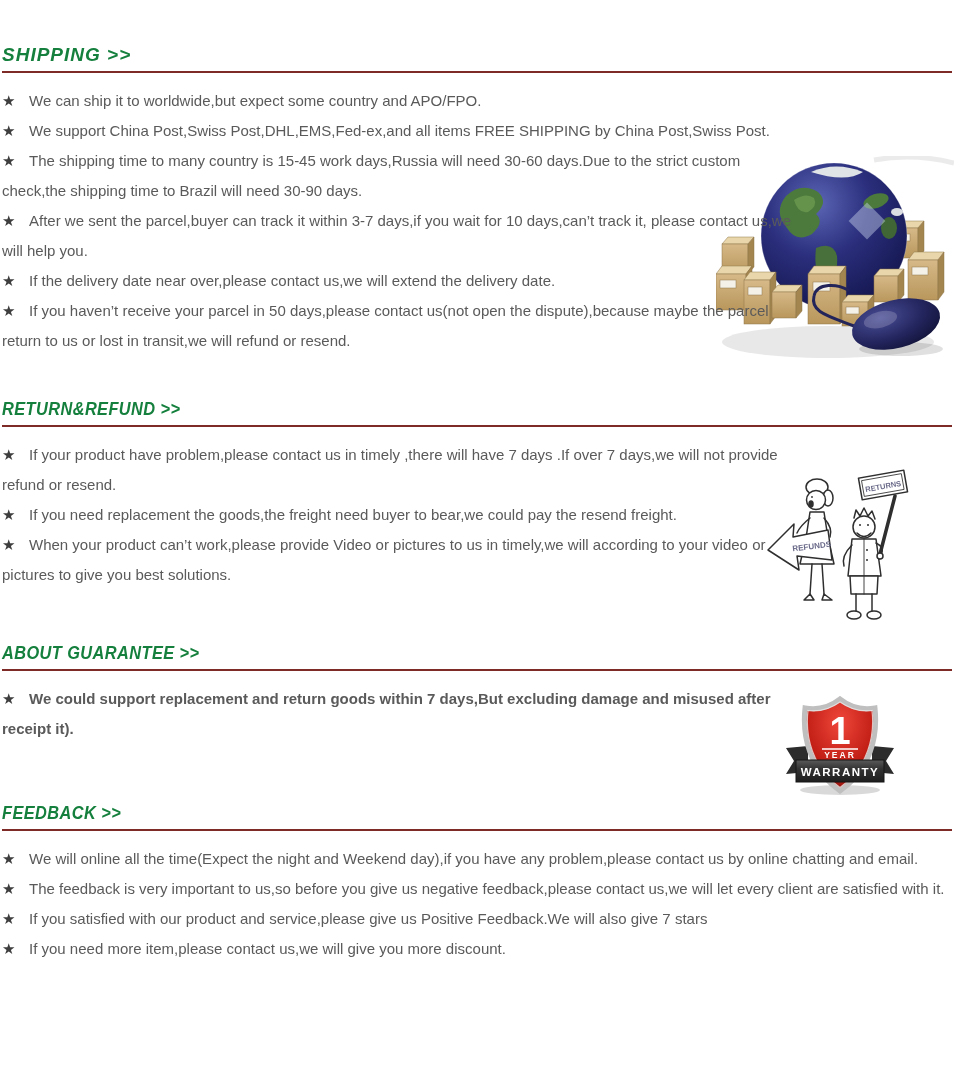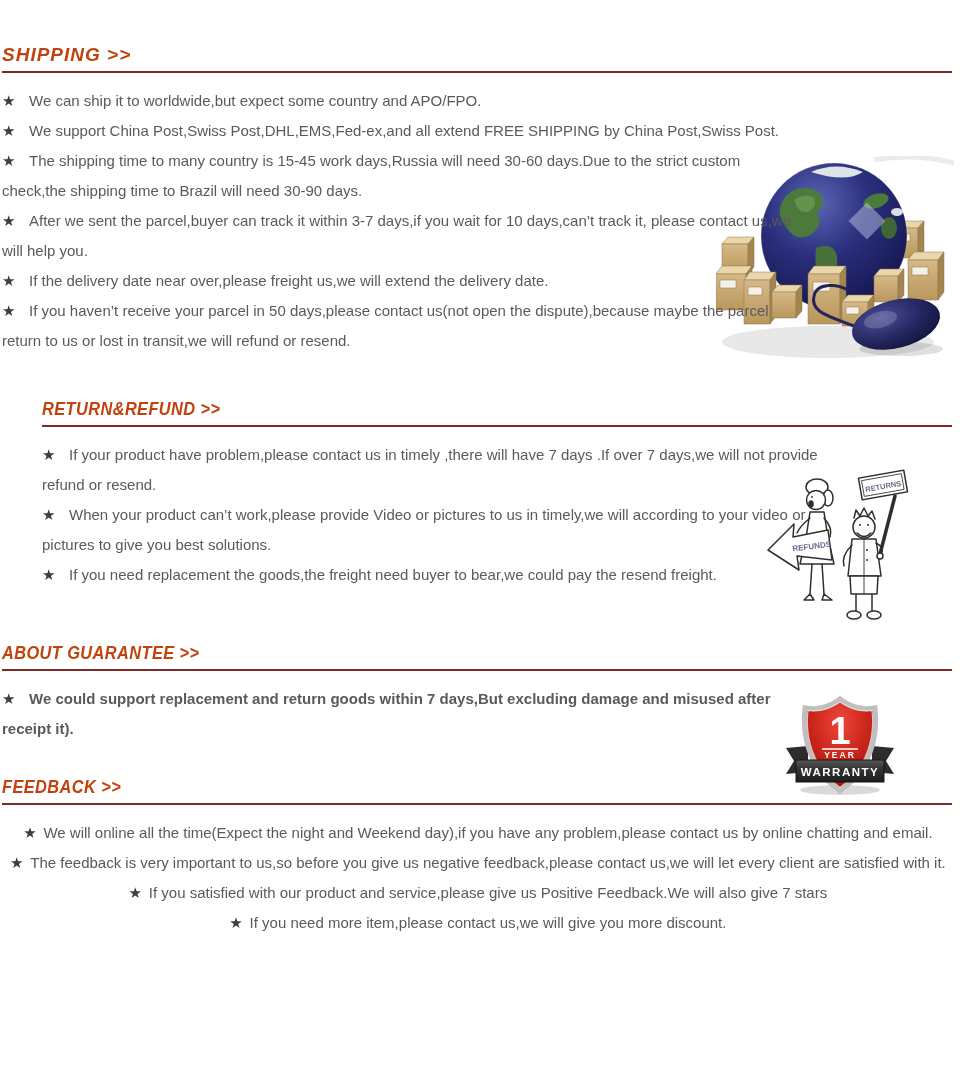--- a/index.html
+++ b/index.html
@@ -11,21 +11,21 @@
     overflow:hidden;
   }
   .content{padding:44px 8px 0 2px;position:relative;z-index:2;}
   .section{position:relative;}
   .section-heading{
     margin:0 0 4px 0;
     font-style:italic;
     font-weight:bold;
     font-size:19px;
     letter-spacing:1px;
-    color:#c2410c;
+    color:#15803d;
   }
   .heading-text{display:inline-block;}
   .heading-text.condensed{transform:scaleX(0.86);transform-origin:left center;letter-spacing:0.5px;}
   .rule{height:2px;background:#7e2a26;border:none;margin:5px 0 11px 0;}
   .bullets{padding-top:2px;}
   .bullet{
     margin:0;
     font-size:15px;
     line-height:30px;
     color:#5a5a5a;
@@ -33,58 +33,58 @@
   .star{
     display:inline-block;
     width:27px;
     color:#3e3e3e;
     font-size:15px;
     font-style:normal;
   }
   .sec-shipping .bullets{max-width:790px;}
   .sec-return .bullets{max-width:790px;}
   .sec-guarantee .bullets{max-width:810px;font-weight:bold;}
-  .sec-feedback .bullets{max-width:945px;text-align:center;}
+  .sec-feedback .bullets{max-width:945px;}
   .sec-shipping{margin-bottom:42px;}
-  .sec-return{margin-bottom:52px;margin-left:40px;}
-  .sec-guarantee{margin-bottom:32px;}
+  .sec-return{margin-bottom:52px;}
+  .sec-guarantee{margin-bottom:58px;}
   .art{position:absolute;z-index:1;}
   #art-globe{left:716px;top:156px;width:238px;height:228px;}
   #art-cartoon{left:764px;top:466px;width:150px;height:160px;}
   #art-badge{left:784px;top:696px;width:112px;height:99px;}
 </style>
 </head>
 <body>
 
 <div class="content">
 
   <div class="section sec-shipping">
     <h2 class="section-heading">
       <span class="heading-text">SHIPPING &gt;&gt;</span>
     </h2>
     <div class="rule"></div>
     <div class="bullets">
       <p class="bullet"><span class="star">★</span><span>We can ship it to worldwide,but expect some country and APO/FPO.</span></p>
-      <p class="bullet"><span class="star">★</span><span>We support China Post,Swiss Post,DHL,EMS,Fed-ex,and all extend FREE SHIPPING by China Post,Swiss Post.</span></p>
+      <p class="bullet"><span class="star">★</span><span>We support China Post,Swiss Post,DHL,EMS,Fed-ex,and all items FREE SHIPPING by China Post,Swiss Post.</span></p>
       <p class="bullet"><span class="star">★</span><span>The shipping time to many country is 15-45 work days,Russia will need 30-60 days.Due to the strict custom check,the shipping time to Brazil will need 30-90 days.</span></p>
       <p class="bullet"><span class="star">★</span><span>After we sent the parcel,buyer can track it within 3-7 days,if you wait for 10 days,can’t track it, please contact us,we will help you.</span></p>
-      <p class="bullet"><span class="star">★</span><span>If the delivery date near over,please freight us,we will extend the delivery date.</span></p>
+      <p class="bullet"><span class="star">★</span><span>If the delivery date near over,please contact us,we will extend the delivery date.</span></p>
       <p class="bullet"><span class="star">★</span><span>If you haven’t receive your parcel in 50 days,please contact us(not open the dispute),because maybe the parcel return to us or lost in transit,we will refund or resend.</span></p>
     </div>
   </div>
 
   <div class="section sec-return">
     <h2 class="section-heading">
       <span class="heading-text condensed">RETURN&amp;REFUND &gt;&gt;</span>
     </h2>
     <div class="rule"></div>
     <div class="bullets">
       <p class="bullet"><span class="star">★</span><span>If your product have problem,please contact us in timely ,there will have 7 days .If over 7 days,we will not provide refund or resend.</span></p>
+      <p class="bullet"><span class="star">★</span><span>If you need replacement the goods,the freight need buyer to bear,we could pay the resend freight.</span></p>
       <p class="bullet"><span class="star">★</span><span>When your product can’t work,please provide Video or pictures to us in timely,we will according to your video or pictures to give you best solutions.</span></p>
-      <p class="bullet"><span class="star">★</span><span>If you need replacement the goods,the freight need buyer to bear,we could pay the resend freight.</span></p>
     </div>
   </div>
 
   <div class="section sec-guarantee">
     <h2 class="section-heading">
       <span class="heading-text condensed">ABOUT GUARANTEE &gt;&gt;</span>
     </h2>
     <div class="rule"></div>
     <div class="bullets">
       <p class="bullet"><span class="star">★</span><span>We could support replacement and return goods within 7 days,But excluding damage and misused after receipt it).</span></p>

